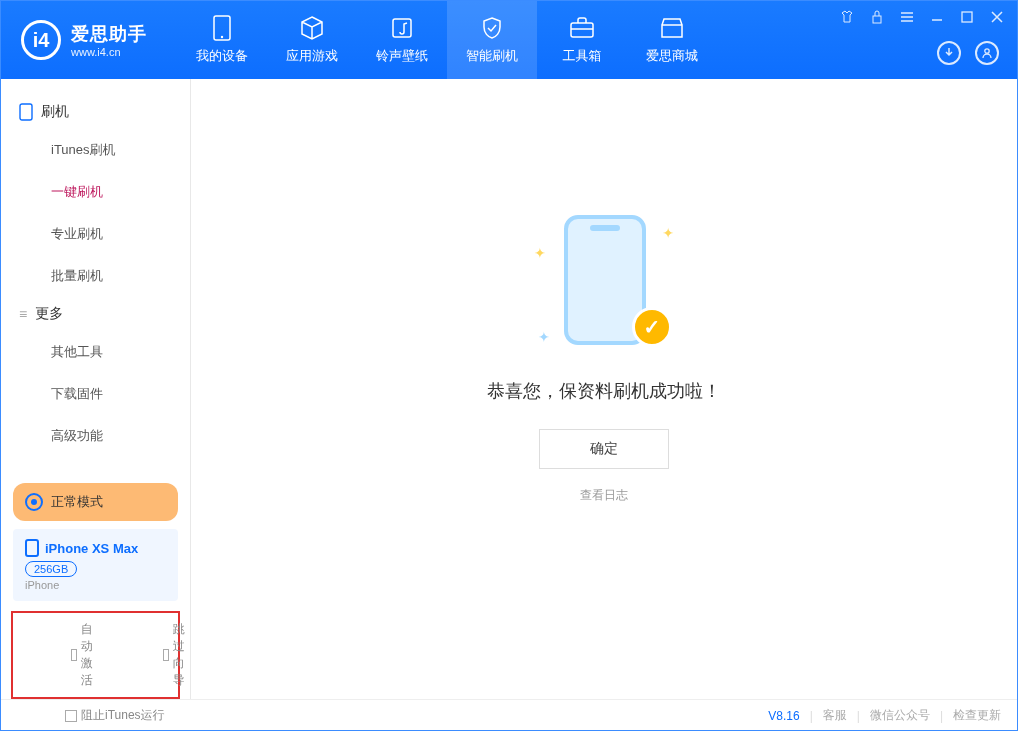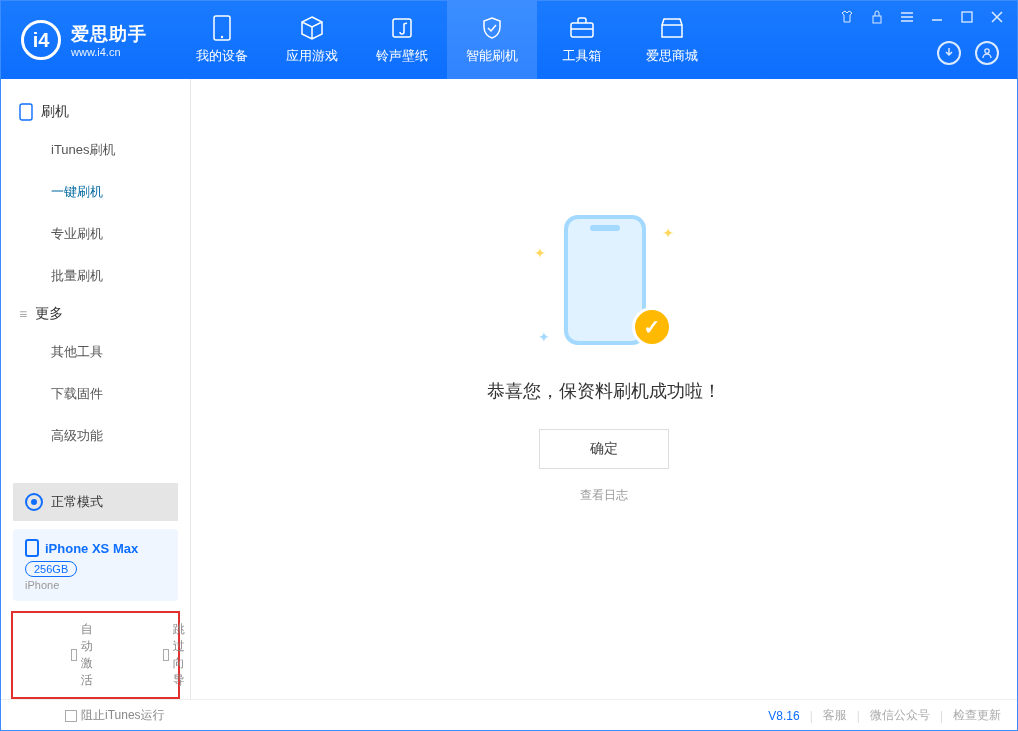--- a/index.html
+++ b/index.html
@@ -19,25 +19,25 @@
 .header-right { position: absolute; right: 12px; top: 8px; display: flex; gap: 14px; font-size: 13px; }
 .header-right-btn { cursor: pointer; opacity: 0.85; width: 16px; height: 16px; display: flex; align-items: center; justify-content: center; }
 .header-actions { position: absolute; right: 18px; bottom: 14px; display: flex; gap: 14px; }
 .circle-btn { width: 24px; height: 24px; border: 2px solid #fff; border-radius: 50%; display: flex; align-items: center; justify-content: center; cursor: pointer; opacity: 0.85; }
 
 .body { display: flex; height: 620px; }
 
 .sidebar { width: 190px; border-right: 1px solid #e8e8e8; padding-top: 16px; position: relative; }
 .side-section-title { display: flex; align-items: center; gap: 8px; padding: 8px 18px; font-size: 14px; color: #333; font-weight: 500; }
 .side-item { padding: 12px 18px 12px 50px; font-size: 13px; color: #555; cursor: pointer; }
-.side-item.active { color: #0369a1; }
+.side-item.active { color: #be185d; }
 .side-more-icon { color: #aaa; font-size: 14px; }
 
 .side-bottom { position: absolute; bottom: 0; left: 0; right: 0; padding: 0 12px; }
-.mode-card { background: #e5e5e5; border-radius: 1px; padding: 10px 12px; display: flex; align-items: center; gap: 8px; font-size: 13px; color: #333; margin-bottom: 8px; }
+.mode-card { background: #fdba74; border-radius: 12px; padding: 10px 12px; display: flex; align-items: center; gap: 8px; font-size: 13px; color: #333; margin-bottom: 8px; }
 .mode-dot { width: 18px; height: 18px; border-radius: 50%; border: 2px solid #0d6eff; display: flex; align-items: center; justify-content: center; }
 .mode-inner { width: 6px; height: 6px; background: #0d6eff; border-radius: 50%; }
 .device-card { background: #f0f6ff; border-radius: 4px; padding: 10px 12px; font-size: 13px; }
 .device-name { color: #0d6eff; font-weight: bold; display: flex; align-items: center; gap: 6px; }
 .device-phone-icon { width: 14px; height: 18px; border: 2px solid #0d6eff; border-radius: 3px; display: inline-block; }
 .capacity-badge { display: inline-block; border: 1px solid #0d6eff; color: #0d6eff; font-size: 11px; padding: 1px 8px; border-radius: 10px; margin-top: 4px; }
 .device-type { color: #999; font-size: 11px; margin-top: 2px; }
 
 .checkbox-row { border: 2px solid #e03030; padding: 8px 10px; margin: 10px -2px 0 -2px; display: flex; gap: 16px; font-size: 12px; color: #888; }
 .cb-wrap { display: flex; align-items: center; gap: 4px; padding-left: 48px; }

